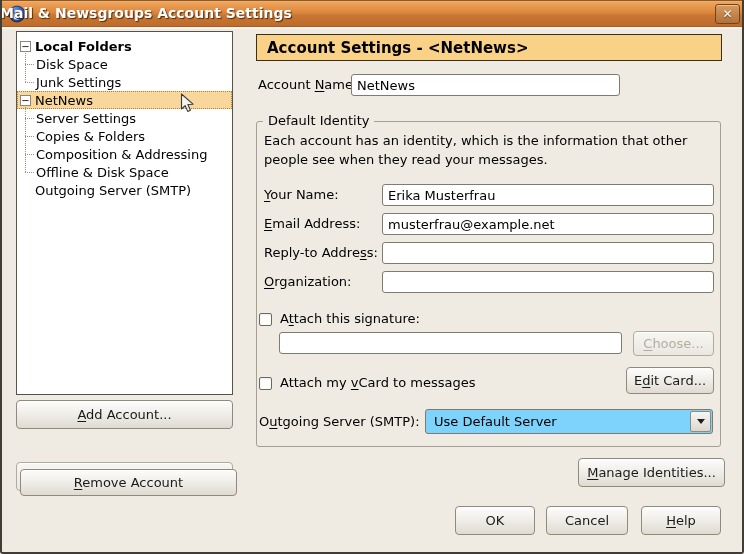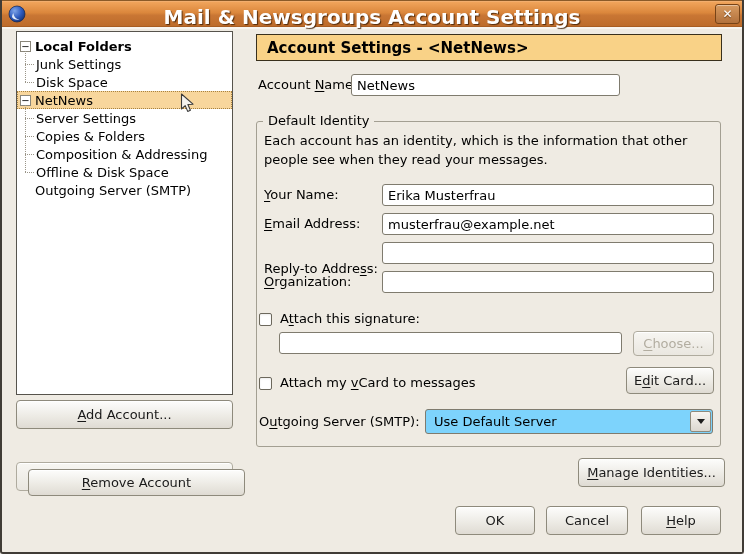--- a/index.html
+++ b/index.html
@@ -4,21 +4,21 @@
 <style>
   * { margin:0; padding:0; box-sizing:border-box; }
   body { font-family:"DejaVu Sans", sans-serif; background:#555; }
   .window { position:relative; width:744px; height:554px; background:#efebe3; overflow:hidden; }
   .frame { position:absolute; inset:0; border:2px solid #403c36; border-top:none; border-radius:0 0 3px 3px; pointer-events:none; z-index:60; }
 
   
   .titlebar { position:absolute; left:0; top:0; width:744px; height:27px;
     background:linear-gradient(#f2a75e 0%, #db873c 45%, #c97634 55%, #bc6b2a 100%);
     border-top:1px solid #8a5a28; box-shadow: inset 0 1px 0 #f2ae6e, inset 0 -1px 0 #a85d22; z-index:55; }
-  .title-text { position:absolute; left:0; right:0; top:4px; text-align:center; font-size:20px; font-weight:bold;
+  .title-text { position:absolute; left:0; right:0; top:4px; text-align:left; font-size:14px; font-weight:bold;
     color:#fff; text-shadow:1px 1px 1px rgba(62,30,4,0.85); }
   .app-icon { position:absolute; left:8px; top:4px; width:18px; height:18px; }
   .close-btn { position:absolute; right:4px; top:3px; width:25px; height:20px;
     background:linear-gradient(#d89b60, #b2713c); border:1px solid #774316; border-radius:3px;
     box-shadow: inset 0 1px 0 rgba(255,255,255,0.4); color:#fff; font-weight:bold; font-size:12px;
     display:flex; align-items:center; justify-content:center; text-shadow:0 1px 1px rgba(70,35,5,0.7); cursor:default; }
   .content-topline { position:absolute; left:0; top:27px; width:744px; height:2px; background:#f8f5f0; }
 
   
   .tree { position:absolute; left:16px; top:31px; width:217px; height:364px; background:#fff;
@@ -39,21 +39,21 @@
   
   .btn { position:absolute; display:flex; align-items:center; justify-content:center;
     background:linear-gradient(#fdfdfc, #edebe5 55%, #dfdbd3);
     border:1px solid #8e8a7c; border-radius:4px; font-size:13px; color:#1a1a1a;
     box-shadow: inset 0 1px 0 #fff; cursor:default; white-space:nowrap; }
   .btn.disabled { color:#b2ada0; border-color:#afab9e; background:linear-gradient(#f7f6f2, #eae7e0); }
   .mn { text-decoration:underline; text-underline-offset:2px; }
 
   .btn-add    { left:16px; top:400px; width:217px; height:29px; }
   .btn-setdef { left:16px; top:435px; width:217px; height:29px;margin-top:27px; }
-  .btn-remove { left:28px; top:469px; width:217px; height:27px; }
+  .btn-remove { left:20px; top:469px; width:217px; height:27px; }
 
   
   .hdr-band { position:absolute; left:256px; top:34px; width:466px; height:27px; background:#f9d287;
     border:1px solid #39301c; display:flex; align-items:center; padding-left:10px;
     font-size:15px; font-weight:bold; color:#000; }
   .label { position:absolute; font-size:13px; color:#000; white-space:nowrap; }
   .tfield { position:absolute; border:1px solid #7f7b6e; border-radius:3px; background:#fff;
     font:13px "DejaVu Sans", sans-serif; color:#000; padding:0 5px; outline:none; }
 
   .lbl-acct { left:258px; top:74px; line-height:22px; }
@@ -62,21 +62,21 @@
   .fieldset { position:absolute; left:256px; top:121px; width:465px; height:326px;
     border:1px solid #a39f92; border-radius:3px; }
   .legend { position:absolute; left:263px; top:113px; background:#efebe3; padding:0 5px; font-size:13px; color:#000; }
   .desc1 { left:264px; top:133px; }
   .desc2 { left:264px; top:152px; }
 
   .lbl-yname { left:264px; top:184px; line-height:22px; }
   .in-yname  { left:382px; top:184px; width:332px; height:22px; }
   .lbl-email { left:264px; top:213px; line-height:22px; }
   .in-email  { left:382px; top:213px; width:332px; height:22px; }
-  .lbl-reply { left:264px; top:242px; line-height:22px;margin-top:16px; }
+  .lbl-reply { left:264px; top:242px; line-height:22px; }
   .in-reply  { left:382px; top:242px; width:332px; height:22px; }
   .lbl-org   { left:264px; top:271px; line-height:22px; }
   .in-org    { left:382px; top:271px; width:332px; height:22px; }
 
   .checkbox { position:absolute; width:13px; height:13px; background:#fff; border:1px solid #6c685c;
     border-radius:2px; box-shadow: inset 0 1px 2px rgba(0,0,0,0.08); cursor:default; }
   .cb-sig   { left:259px; top:313px; }
   .lbl-sig  { left:280px; top:309px; line-height:20px; }
   .in-sig   { left:279px; top:332px; width:343px; height:22px; }
   .btn-choose { left:633px; top:331px; width:81px; height:25px; }
@@ -128,25 +128,25 @@
   </div>
   <div class="content-topline"></div>
 
   <div class="tree">
     <div class="trow lvl0 bold">
       <span class="expander">−</span>
       <span class="tlabel">Local Folders</span>
     </div>
     <div class="trow lvl1">
       <span class="connector"></span>
+      <span class="tlabel">Disk Space</span>
+    </div>
+    <div class="trow lvl1">
+      <span class="connector"></span>
       <span class="tlabel">Junk Settings</span>
-    </div>
-    <div class="trow lvl1">
-      <span class="connector"></span>
-      <span class="tlabel">Disk Space</span>
     </div>
     <div class="trow lvl0 sel">
       <span class="expander">−</span>
       <span class="tlabel">NetNews</span>
     </div>
     <div class="trow lvl1">
       <span class="connector"></span>
       <span class="tlabel">Server Settings</span>
     </div>
     <div class="trow lvl1">

